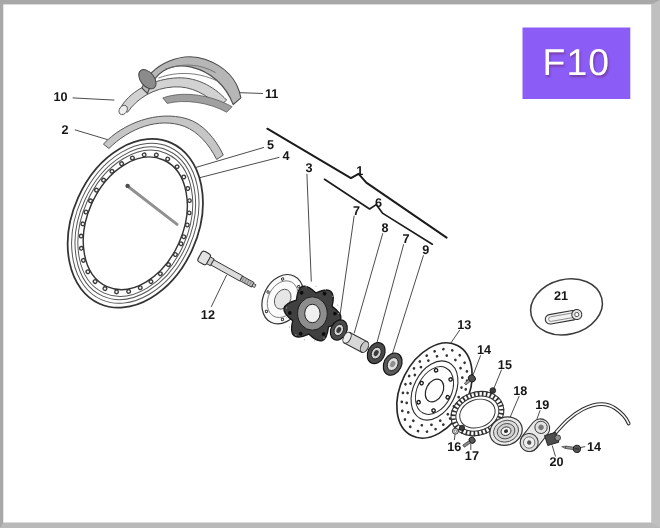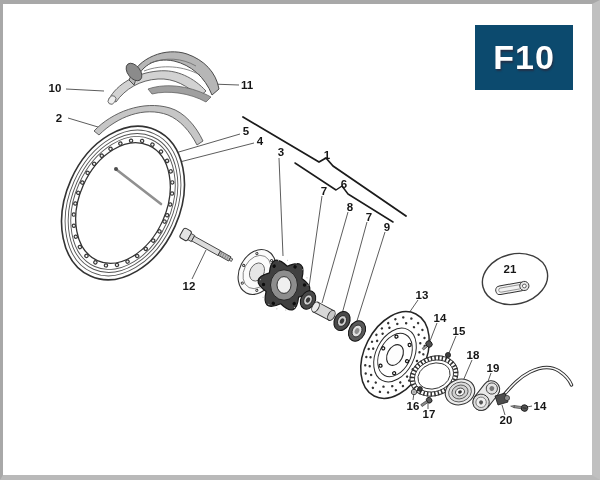--- a/index.html
+++ b/index.html
@@ -5,22 +5,22 @@
   html,body { margin:0; padding:0; background:#e8e8e8; }
   #screen { position:relative; width:600px; height:480px; background:#ffffff; overflow:hidden;
             font-family:"Liberation Sans", sans-serif; }
   #frame { position:absolute; inset:0; pointer-events:none;
            border-left:3px solid #a8a8a8; border-top:4px solid #a8a8a8;
            border-right:8px solid #c0c0c0; border-bottom:5px solid #b9b9b9; }
   #diagram { position:absolute; left:0; top:0; }
   svg text { font-family:"Liberation Sans", sans-serif; font-weight:700; font-size:11.5px;
              fill:#161616; text-anchor:middle; }
   .badge { position:absolute; left:475px; top:25px; width:98px; height:65px;
-           background:#0c4a6e; color:#ffffff; display:flex; align-items:center; justify-content:center;
-           font-weight:700; font-size:34px; letter-spacing:1px;
+           background:#8b5cf6; color:#ffffff; display:flex; align-items:center; justify-content:center;
+           font-weight:400; font-size:34px; letter-spacing:1px;
            text-shadow:1px 2px 2px rgba(80,0,0,.35); }
 </style>
 </head>
 <body>
 
 <div id="screen">
 
   <svg id="diagram" width="600" height="480" viewBox="0 0 600 480">
 
     <path d="M243,117 L319,162 L326,158 L333,166 L406,216" fill="none" stroke="#1b1b1b" stroke-width="1.8" stroke-linecap="round" stroke-linejoin="round"></path>

